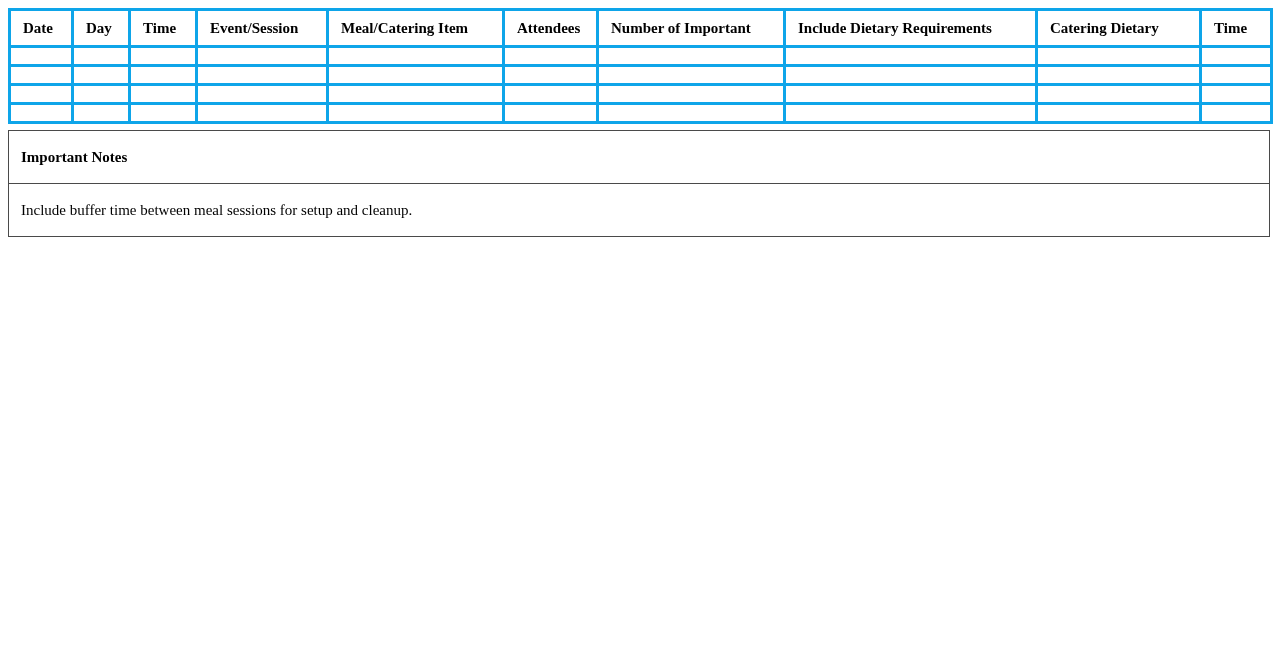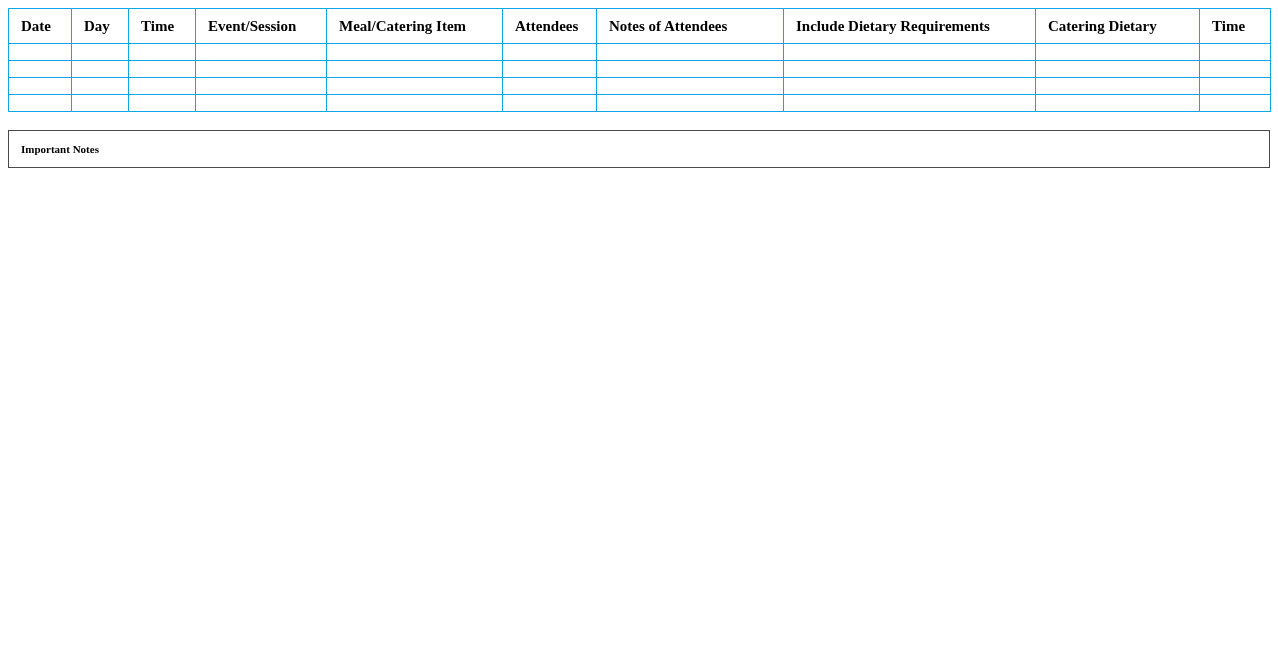--- a/index.html
+++ b/index.html
@@ -1,22 +1,22 @@
 <!DOCTYPE html>
 <html><head>
 <meta charset="utf-8">
 <style>
   html, body { margin: 0; padding: 0; background: #ffffff; }
   body { width: 1278px; height: 650px; position: relative; font-family: "Liberation Serif", serif; color: #000; }
   .plan { position: absolute; left: 8px; top: 8px; width: 1262px; border-collapse: collapse; table-layout: fixed; }
-  .plan th, .plan td { border: 1px solid #0ea5e9; padding: 0 12px; text-align: left; }
+  .plan th, .plan td { border: 3px solid #0ea5e9; padding: 0 12px; text-align: left; }
   .plan th { font-weight: bold; font-size: 15px; height: 34px; }
   .plan td { height: 16px; }
   .notes { position: absolute; left: 8px; top: 130px; width: 1262px; border-collapse: collapse; }
-  .notes td { border: 1px solid #4a4a4a; padding: 1px 12px; height: 34px; font-size: 11px; margin-left: 31px; }
+  .notes td { border: 1px solid #4a4a4a; padding: 9px 12px; height: 34px; font-size: 15px; margin-left: 31px; }
   .notes td.head { font-weight: bold; }
 </style>
 </head>
 <body>
 
 <table class="plan">
   <colgroup id="plan-cols">
       <col style="width: 63px;">
       <col style="width: 57px;">
       <col style="width: 67px;">
@@ -29,21 +29,21 @@
       <col style="width: 71px;">
     </colgroup>
   <thead>
     <tr>
       <th>Date</th>
       <th>Day</th>
       <th>Time</th>
       <th>Event/Session</th>
       <th>Meal/Catering Item</th>
       <th>Attendees</th>
-      <th>Notes of Attendees</th>
+      <th>Number of Important</th>
       <th>Include Dietary Requirements</th>
       <th>Catering Dietary</th>
       <th>Time</th>
     </tr>
   </thead>
   <tbody id="plan-body">
       <tr>
         <td></td>
         <td></td>
         <td></td>
@@ -92,14 +92,17 @@
         <td></td>
       </tr>
     </tbody>
 </table>
 
 <table class="notes">
   <tbody>
     <tr>
         <td class="head">Important Notes</td>
       </tr>
+    <tr>
+        <td>Include buffer time between meal sessions for setup and cleanup.</td>
+      </tr>
   </tbody>
 </table>
 
 </body></html>

